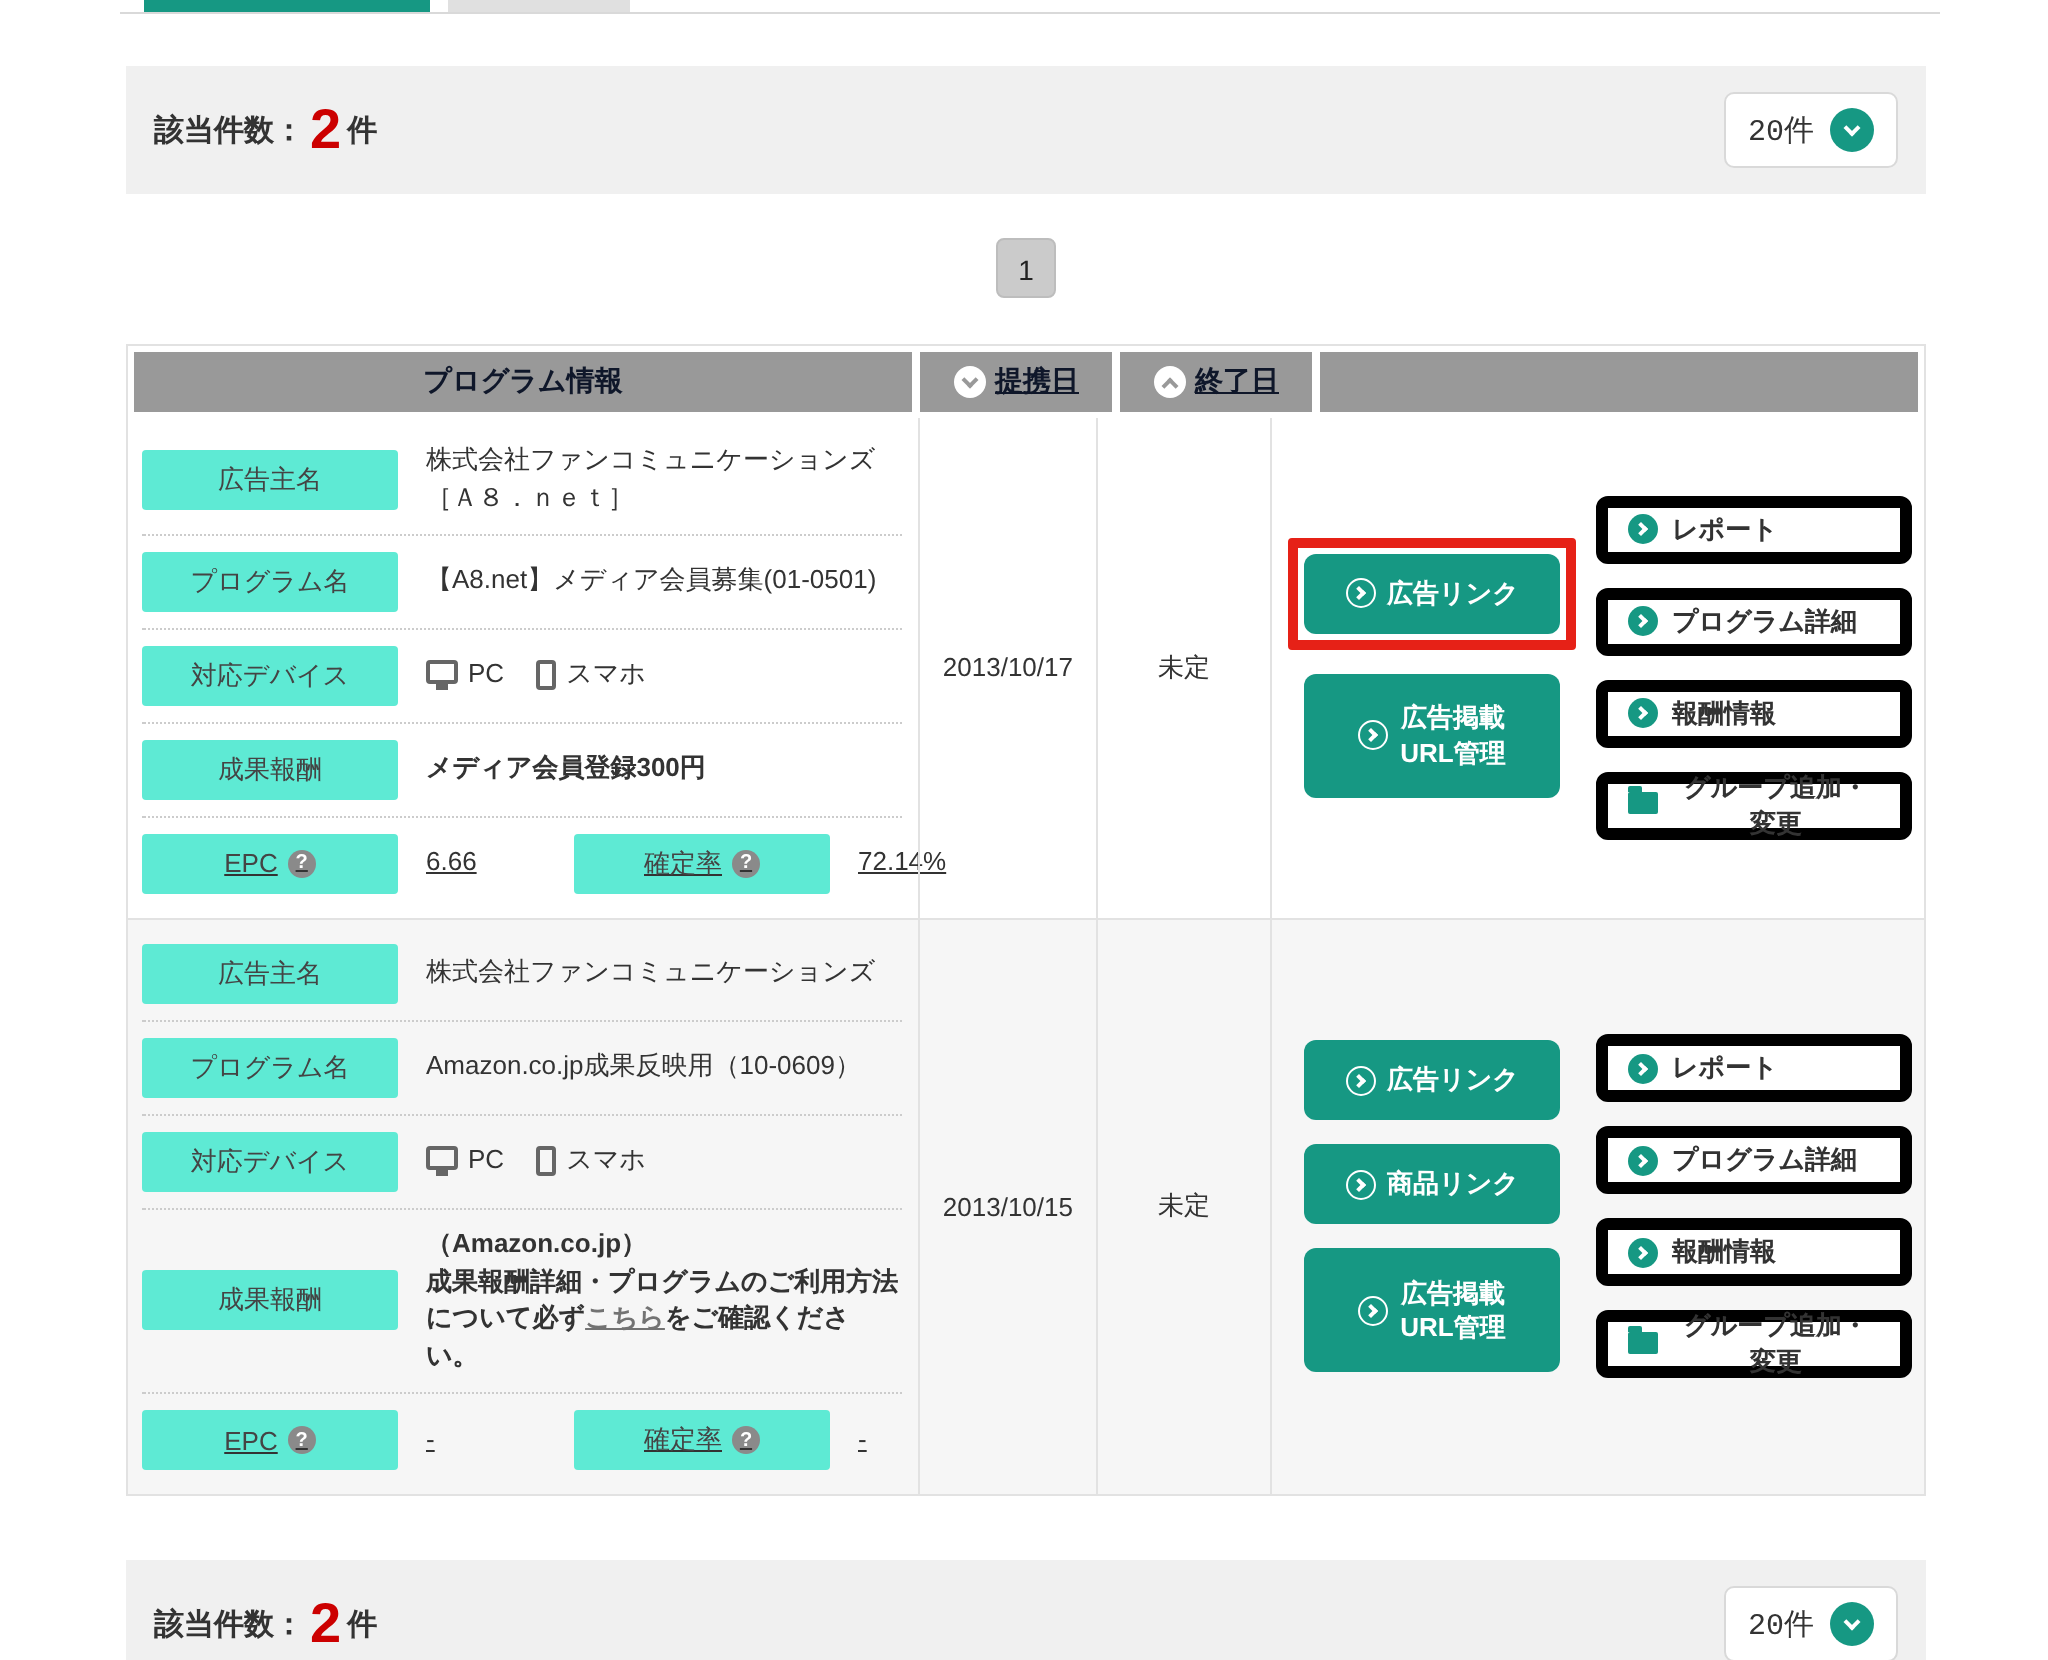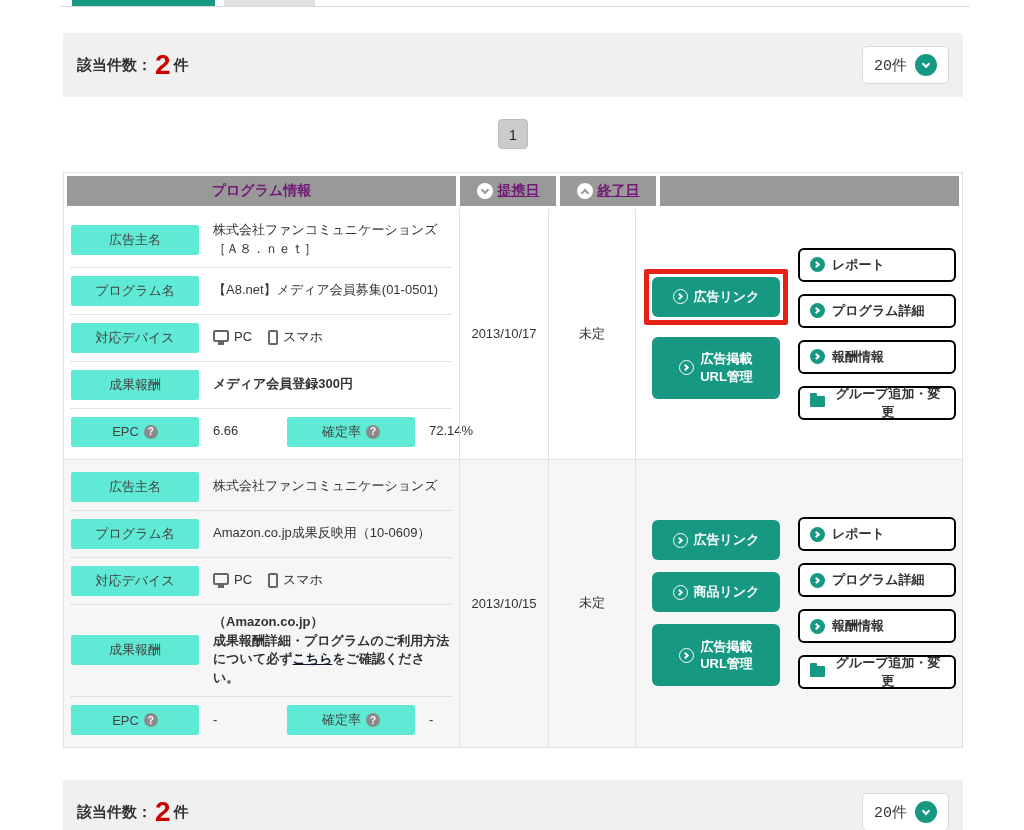--- a/index.html
+++ b/index.html
@@ -32,72 +32,72 @@
   .chev.right { width:5px; height:5px; transform:rotate(-45deg); margin-left:-2px; }
 
   
   .pager { text-align:center; margin-top:22px; height:30px; }
   .page-btn { display:inline-block; width:30px; height:30px; line-height:30px; background:#cbcbcb;
     border:1px solid #bdbdbd; border-radius:4px; color:#222; font-size:14px; cursor:pointer; }
 
   
   .ptable { margin-top:23px; border:1px solid #e2e2e2; background:#fff; }
   .thead { display:flex; gap:4px; padding:3px; }
-  .thcell { background:#999; color:#701a75; font-weight:bold; font-size:14px; height:30px;
+  .thcell { background:#999; color:#0f172a; font-weight:bold; font-size:14px; height:30px;
     display:flex; align-items:center; justify-content:center; gap:5px; }
   .th-info { width:389px; }
   .th-date { width:96px; cursor:pointer; }
   .th-rest { flex:1; }
   .th-date .lbl { text-decoration:underline;font-family:Liberation Mono, monospace; }
   .sort-circ { width:16px; height:16px; border-radius:50%; background:#fff; color:#999;
     display:inline-flex; align-items:center; justify-content:center; }
 
   .trow { display:flex; }
   .trow.alt { background:#f6f6f6; border-top:1px solid #e2e2e2; }
   .col-info { width:395px; padding:4px 8px 4px 7px; }
   .col-date { width:100px; border-left:1px solid #e2e2e2; display:flex; align-items:center;
     justify-content:center; font-size:13px; }
   .col-end { width:98px; }
   .col-actions { flex:1; border-left:1px solid #e2e2e2; display:flex; align-items:center;
     gap:12px; padding:12px 6px 12px 10px; }
 
   .fline { display:flex; align-items:center; padding:8px 0; border-bottom:1px dotted #ccc; }
-  .fline:last-child { border-bottom:none; }
+  .fline:last-child { border-bottom:none;text-decoration:underline; }
   .flabel { width:128px; min-height:30px; background:#5eead4; border-radius:2px;
     display:inline-flex; align-items:center; justify-content:center; gap:5px; flex:none;
     font-size:13px; color:#444; }
   .fvalue { flex:1; padding-left:14px; line-height:1.45; }
   .fvalue.bold { font-weight:bold; }
   .epc-line .fvalue { flex:none; width:88px; }
   .epc-line .flabel.second { margin-left:0; }
   .devices { display:flex; gap:16px; align-items:center; }
   .dev { display:inline-flex; align-items:center; gap:5px; }
 
   .icon-pc { width:16px; height:12px; border:2px solid #666; border-radius:2px; position:relative;
     display:inline-block; margin-bottom:3px; }
   .icon-pc:after { content:''; position:absolute; left:3px; bottom:-5px; width:6px; height:3px; background:#666; }
   .icon-sp { width:10px; height:15px; border:2px solid #666; border-radius:2px; display:inline-block; }
   .icon-q { width:14px; height:14px; border-radius:50%; background:#8a8a8a; color:#fff;
     font-size:10px; font-weight:bold; display:inline-flex; align-items:center; justify-content:center; }
 
-  .reward-link { color:#0f172a; text-decoration:underline; cursor:pointer; }
+  .reward-link { color:#737373; text-decoration:underline; cursor:pointer; }
 
   
   .stack { display:flex; flex-direction:column; gap:12px; }
   .teal-stack { width:140px; align-items:center; }
   .white-stack { width:158px; }
   .tbtn { width:128px; min-height:40px; background:#169883; color:#fff; font-weight:bold; font-size:13px;
     border:none; border-radius:6px; display:flex; align-items:center; justify-content:center; gap:6px;
     cursor:pointer; font-family:inherit; }
   .tbtn.two-line { min-height:62px; }
   .tb-circ { width:15px; height:15px; border-radius:50%; border:1px solid #fff; color:#fff; flex:none;
     display:inline-flex; align-items:center; justify-content:center; }
   .lines { display:flex; flex-direction:column; line-height:1.35; text-align:center; }
   .highlight { border:5px solid #e62117; border-radius:2px; padding:3px; background:#fff; }
-  .wbtn { width:158px; height:34px; background:#fff; border:2px solid #000000; border-radius:6px;
+  .wbtn { width:158px; height:34px; background:#fff; border:6px solid #000000; border-radius:6px;
     color:#333; font-weight:bold; font-size:13px; display:flex; align-items:center; gap:7px;
     padding:0 10px; cursor:pointer; font-family:inherit; }
   .wb-circ { width:15px; height:15px; border-radius:50%; background:#169883; color:#fff; flex:none;
     display:inline-flex; align-items:center; justify-content:center; }
   .folder { width:15px; height:11px; background:#169883; border-radius:1px; position:relative;
     display:inline-block; flex:none; margin-top:-2px; }
   .folder:before { content:''; position:absolute; top:-3px; left:0; width:7px; height:3px;
     background:#169883; border-radius:1px 1px 0 0; }
 
   .result-bar.bottom { margin-top:32px; }

